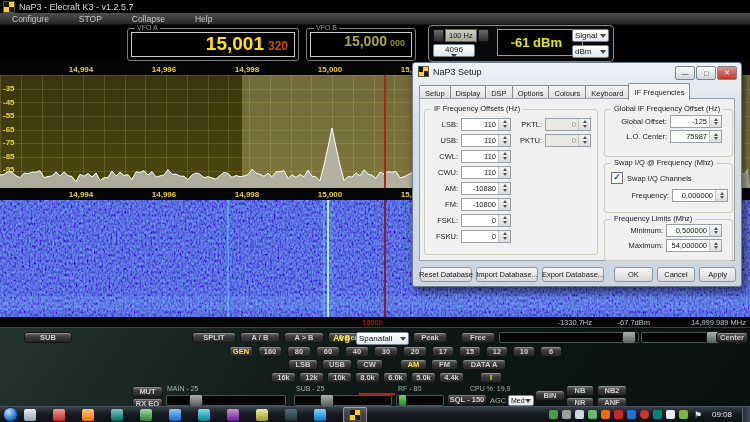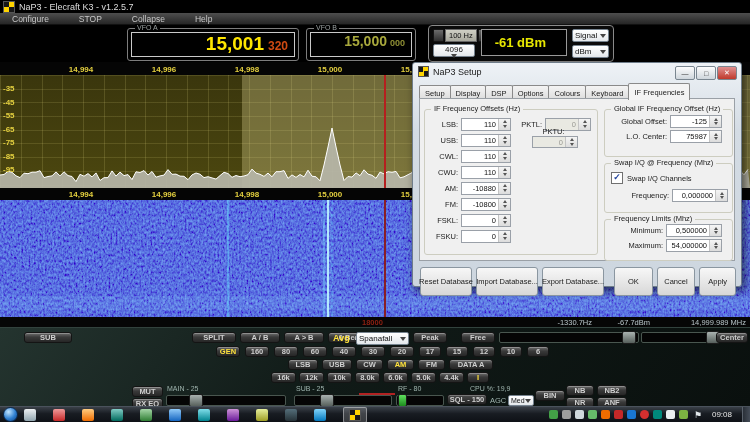--- a/index.html
+++ b/index.html
@@ -24,21 +24,21 @@
   .fstrip{left:0;width:750px;height:13px;background:#050505;}
   .ftick{position:absolute;bottom:1px;transform:translateX(-50%);font-size:8px;font-weight:bold;color:#e3cf3f;white-space:nowrap;}
   .spectrum{left:0;top:75px;width:750px;height:113px;background-image:repeating-linear-gradient(90deg,rgba(228,218,130,.17) 0 1px,transparent 1px 20.75px),repeating-linear-gradient(180deg,rgba(228,218,130,.15) 0 1px,transparent 1px 13.7px),linear-gradient(#3a360d,#4c470f);}
   .dbt{position:absolute;left:3px;font-size:8px;font-weight:bold;color:#e3cf3f;}
   
   .statusstrip{left:0;top:317px;width:750px;height:10px;background:#060606;}
   .statusstrip span{font-size:7.5px;}
   
   .cpanel{left:0;top:327px;width:750px;height:79px;background:linear-gradient(125deg,#24342f,#101a17 45%,#0a100e);border-top:1px solid #32423d;box-sizing:border-box;}
   .btn{position:absolute;height:11px;background:linear-gradient(#6e6e6e,#3a3a3a 45%,#262626);border:1px solid #141414;border-radius:3px;color:#cfcfcf;font-size:7.5px;font-weight:bold;display:flex;align-items:center;justify-content:center;box-shadow:inset 0 1px rgba(255,255,255,.25);box-sizing:border-box;white-space:nowrap;}
-  .btn.act{color:#ffe23c;}
+  .btn.act{color:#ffe23c;margin-left:13px;}
   .brow{position:absolute;display:flex;gap:6px;}
   .brow .btn{position:static;}
   .track{position:absolute;height:9px;background:#050505;border:1px solid #49564f;border-radius:2px;}
   .thumb{position:absolute;top:-2px;width:12px;height:11px;background:linear-gradient(#a9b2b0,#57605c);border:1px solid #1c1c1c;border-radius:2px;}
   .slab{position:absolute;font-size:7px;color:#9fb4ae;white-space:nowrap;}
   
   .dialog{left:412px;top:62px;width:330px;height:225px;background:linear-gradient(#eef2f6,#d4dce4 30%,#cdd6df);border:1px solid #6f7d8a;border-radius:3px;box-shadow:3px 4px 10px rgba(0,0,0,.6);box-sizing:border-box;}
   .dtitle{position:absolute;left:0;top:0;right:0;height:17px;display:flex;align-items:center;gap:4px;padding-left:5px;}
   .dtitle .dttl{font-size:9px;color:#1a1a1a;}
   .dbtns{position:absolute;right:4px;top:3px;display:flex;gap:1px;}
@@ -53,21 +53,21 @@
   .frow{display:flex;align-items:center;justify-content:flex-end;height:16px;padding-right:6px;}
   .flab{font-size:7.5px;color:#222;margin-right:3px;white-space:nowrap;}
   .spin{display:flex;height:13px;border:1px solid #9aa0a8;background:#fff;box-sizing:border-box;}
   .spin .sv{flex:1;font-size:7.5px;text-align:right;padding:1px 2px 0 0;color:#111;overflow:hidden;}
   .spin .ud{width:11px;border-left:1px solid #c4c4c4;background:linear-gradient(#f5f5f5,#dcdcdc);display:flex;flex-direction:column;align-items:center;justify-content:space-evenly;}
   .aru{width:0;height:0;border-left:2.5px solid transparent;border-right:2.5px solid transparent;border-bottom:3px solid #555;}
   .ard{width:0;height:0;border-left:2.5px solid transparent;border-right:2.5px solid transparent;border-top:3px solid #555;}
   .spin.dis{background:#e9e9e2;}
   .spin.dis .sv{color:#9a9a94;}
   .cb{width:10px;height:10px;background:#fff;border:1px solid #707070;font-size:9px;line-height:9px;color:#21429c;text-align:center;font-weight:bold;}
-  .wbtn{height:29px;background:linear-gradient(#f7f7f7,#e9e9e9 45%,#d7d7d7);border:1px solid #8a96a0;border-radius:3px;font-size:7.5px;color:#1a1a1a;display:flex;align-items:center;justify-content:center;box-sizing:border-box;white-space:nowrap;}
+  .wbtn{height:15px;background:linear-gradient(#f7f7f7,#e9e9e9 45%,#d7d7d7);border:1px solid #8a96a0;border-radius:3px;font-size:7.5px;color:#1a1a1a;display:flex;align-items:center;justify-content:center;box-sizing:border-box;white-space:nowrap;}
   
   .taskbar{left:0;top:406px;width:750px;height:16px;background:linear-gradient(#3a4048,#181c22 45%,#0e1116);border-top:1px solid #4a525c;box-sizing:border-box;display:flex;align-items:center;}
   .orb{width:13px;height:13px;border-radius:50%;background:radial-gradient(circle at 35% 30%,#bfe4ff,#2f7fd0 55%,#0c3c7c);margin:0 6px 0 3px;border:1px solid #0a2a50;}
   .tico{width:12px;height:12px;border-radius:2px;margin-right:17px;}
   .trayico{width:9px;height:9px;border-radius:2px;margin-left:4px;}
   .clock{font-size:8px;color:#e8e8e8;margin-left:10px;}
 </style>
 </head>
 <body>
 
@@ -100,21 +100,21 @@
   <div class="meterbox" style="left:428px;top:0px;width:184px;height:35px;">
     <div style="position:absolute;left:4px;top:3px;display:flex;align-items:center;gap:1px;">
       <span class="tinyb"></span>
       <span class="stepval">100 Hz</span>
       <span class="tinyb"></span>
     </div>
     <div class="combo" style="position:absolute;left:4px;top:18px;width:42px;height:13px;flex-direction:column;">
       <span>4096</span>
         <span class="cda"></span>
     </div>
-    <div style="position:absolute;left:52px;top:3px;width:86px;height:27px;background:#000;border:1px solid #9a9a9a;display:flex;align-items:center;justify-content:flex-end;padding-right:20px;box-sizing:border-box;">
+    <div style="position:absolute;left:68px;top:3px;width:86px;height:27px;background:#000;border:1px solid #9a9a9a;display:flex;align-items:center;justify-content:flex-end;padding-right:20px;box-sizing:border-box;">
       <span style="font-size:13px;font-weight:bold;color:#e6e600;">-61 dBm</span>
     </div>
     <div class="combo" style="position:absolute;left:143px;top:3px;width:37px;height:13px;">
       <span>Signal</span>
         <span class="cda"></span>
     </div>
     <div class="combo" style="position:absolute;left:143px;top:19px;width:37px;height:13px;">
       <span>dBm</span>
         <span class="cda"></span>
     </div>
@@ -381,21 +381,21 @@
         <div class="frow" style="padding-right:2px;">
             <span class="flab">PKTL:</span>
           <div class="spin dis" style="width:46px;">
               <span class="sv">0</span>
               <span class="ud">
                 <i class="aru"></i>
                 <i class="ard"></i>
               </span>
             </div>
           </div>
-        <div class="frow" style="padding-right:2px;flex-direction:column;">
+        <div class="frow" style="padding-right:2px;">
             <span class="flab">PKTU:</span>
           <div class="spin dis" style="width:46px;">
               <span class="sv">0</span>
               <span class="ud">
                 <i class="aru"></i>
                 <i class="ard"></i>
               </span>
             </div>
           </div>
       </div>

